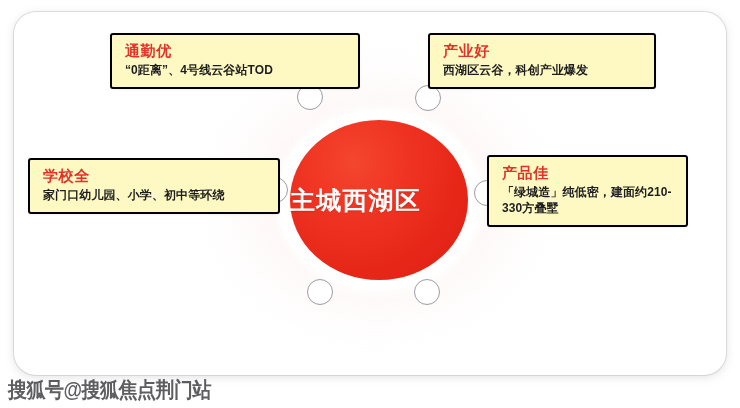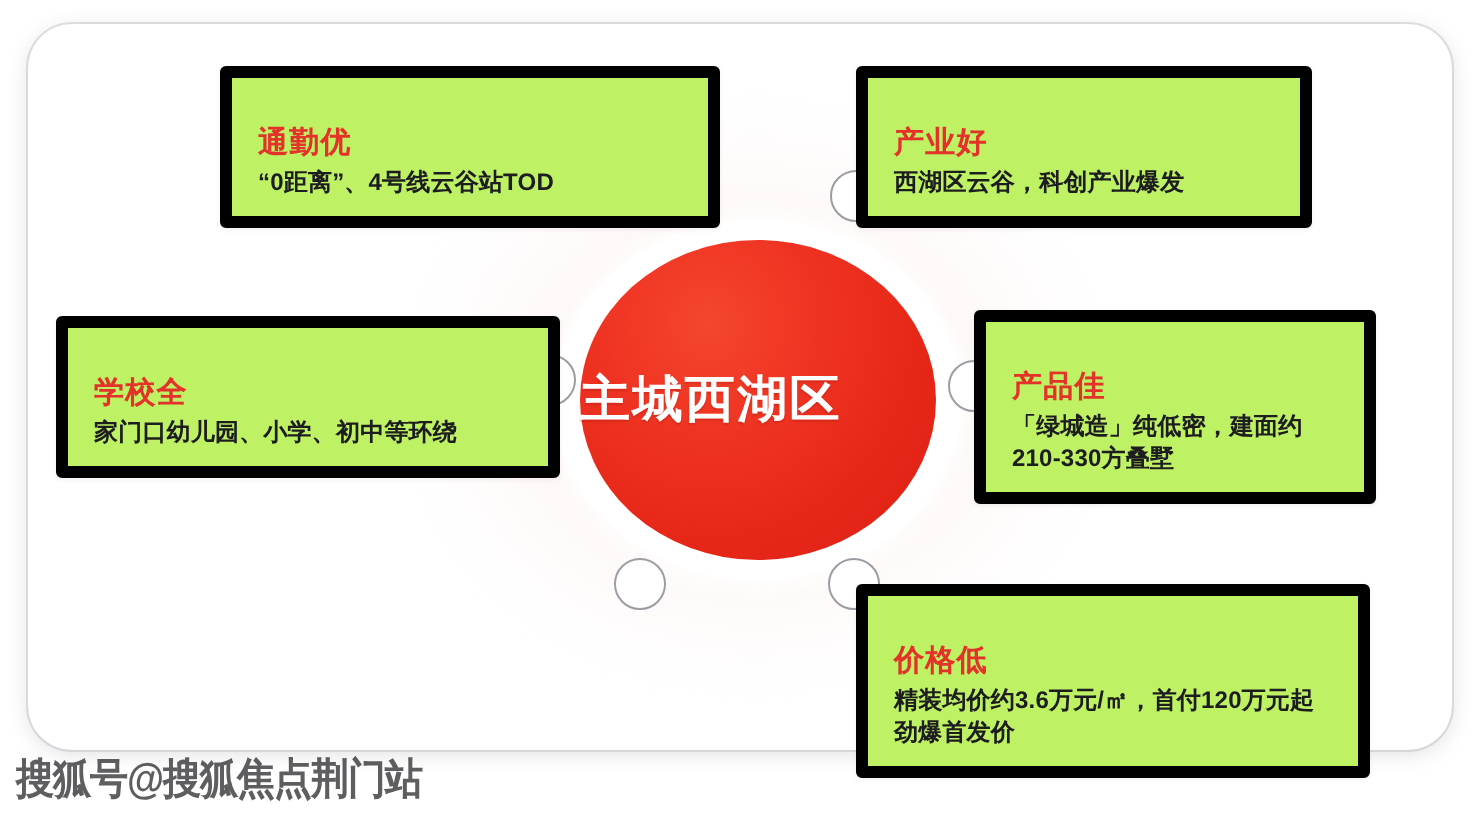--- a/index.html
+++ b/index.html
@@ -94,24 +94,24 @@
     width: 26px;
     height: 26px;
     border-radius: 50%;
     background: #ffffff;
     border: 1px solid #9c9ca4;
   }
 
   
   .box {
     position: absolute;
-    background: #bef264;
-    border: 6px solid #000000;
+    background: #fef9c3;
+    border: 2px solid #000000;
     border-radius: 3px;
-    padding: 24px 10px 8px 13px;
+    padding: 7px 10px 8px 13px;
     box-shadow: 0 1px 2px rgba(190,170,170,0.18);
   }
 
   .box-title {
     color: #e3322a;
     font-size: 15px;
     font-weight: bold;
     letter-spacing: 0.6px;
     line-height: 1.25;
     margin-bottom: 2px;
@@ -192,22 +192,18 @@
     <div class="box-title">学校全</div>
     <div class="box-body">家门口幼儿园、小学、初中等环绕</div>
   </div>
 
   <div class="box" id="box-product">
     <div class="box-title">产品佳</div>
     <div class="box-body">「绿城造」纯低密，建面约210-330方叠墅</div>
   </div>
 
 
-  <div class="box" id="box-price">
-    <div class="box-title">价格低</div>
-    <div class="box-body">精装均价约3.6万元/㎡，首付120万元起劲爆首发价</div>
-  </div>
 
   <div class="watermark">
     <span class="watermark-text">搜狐号@搜狐焦点荆门站</span>
   </div>
 
 </div>
 
 </body></html>

